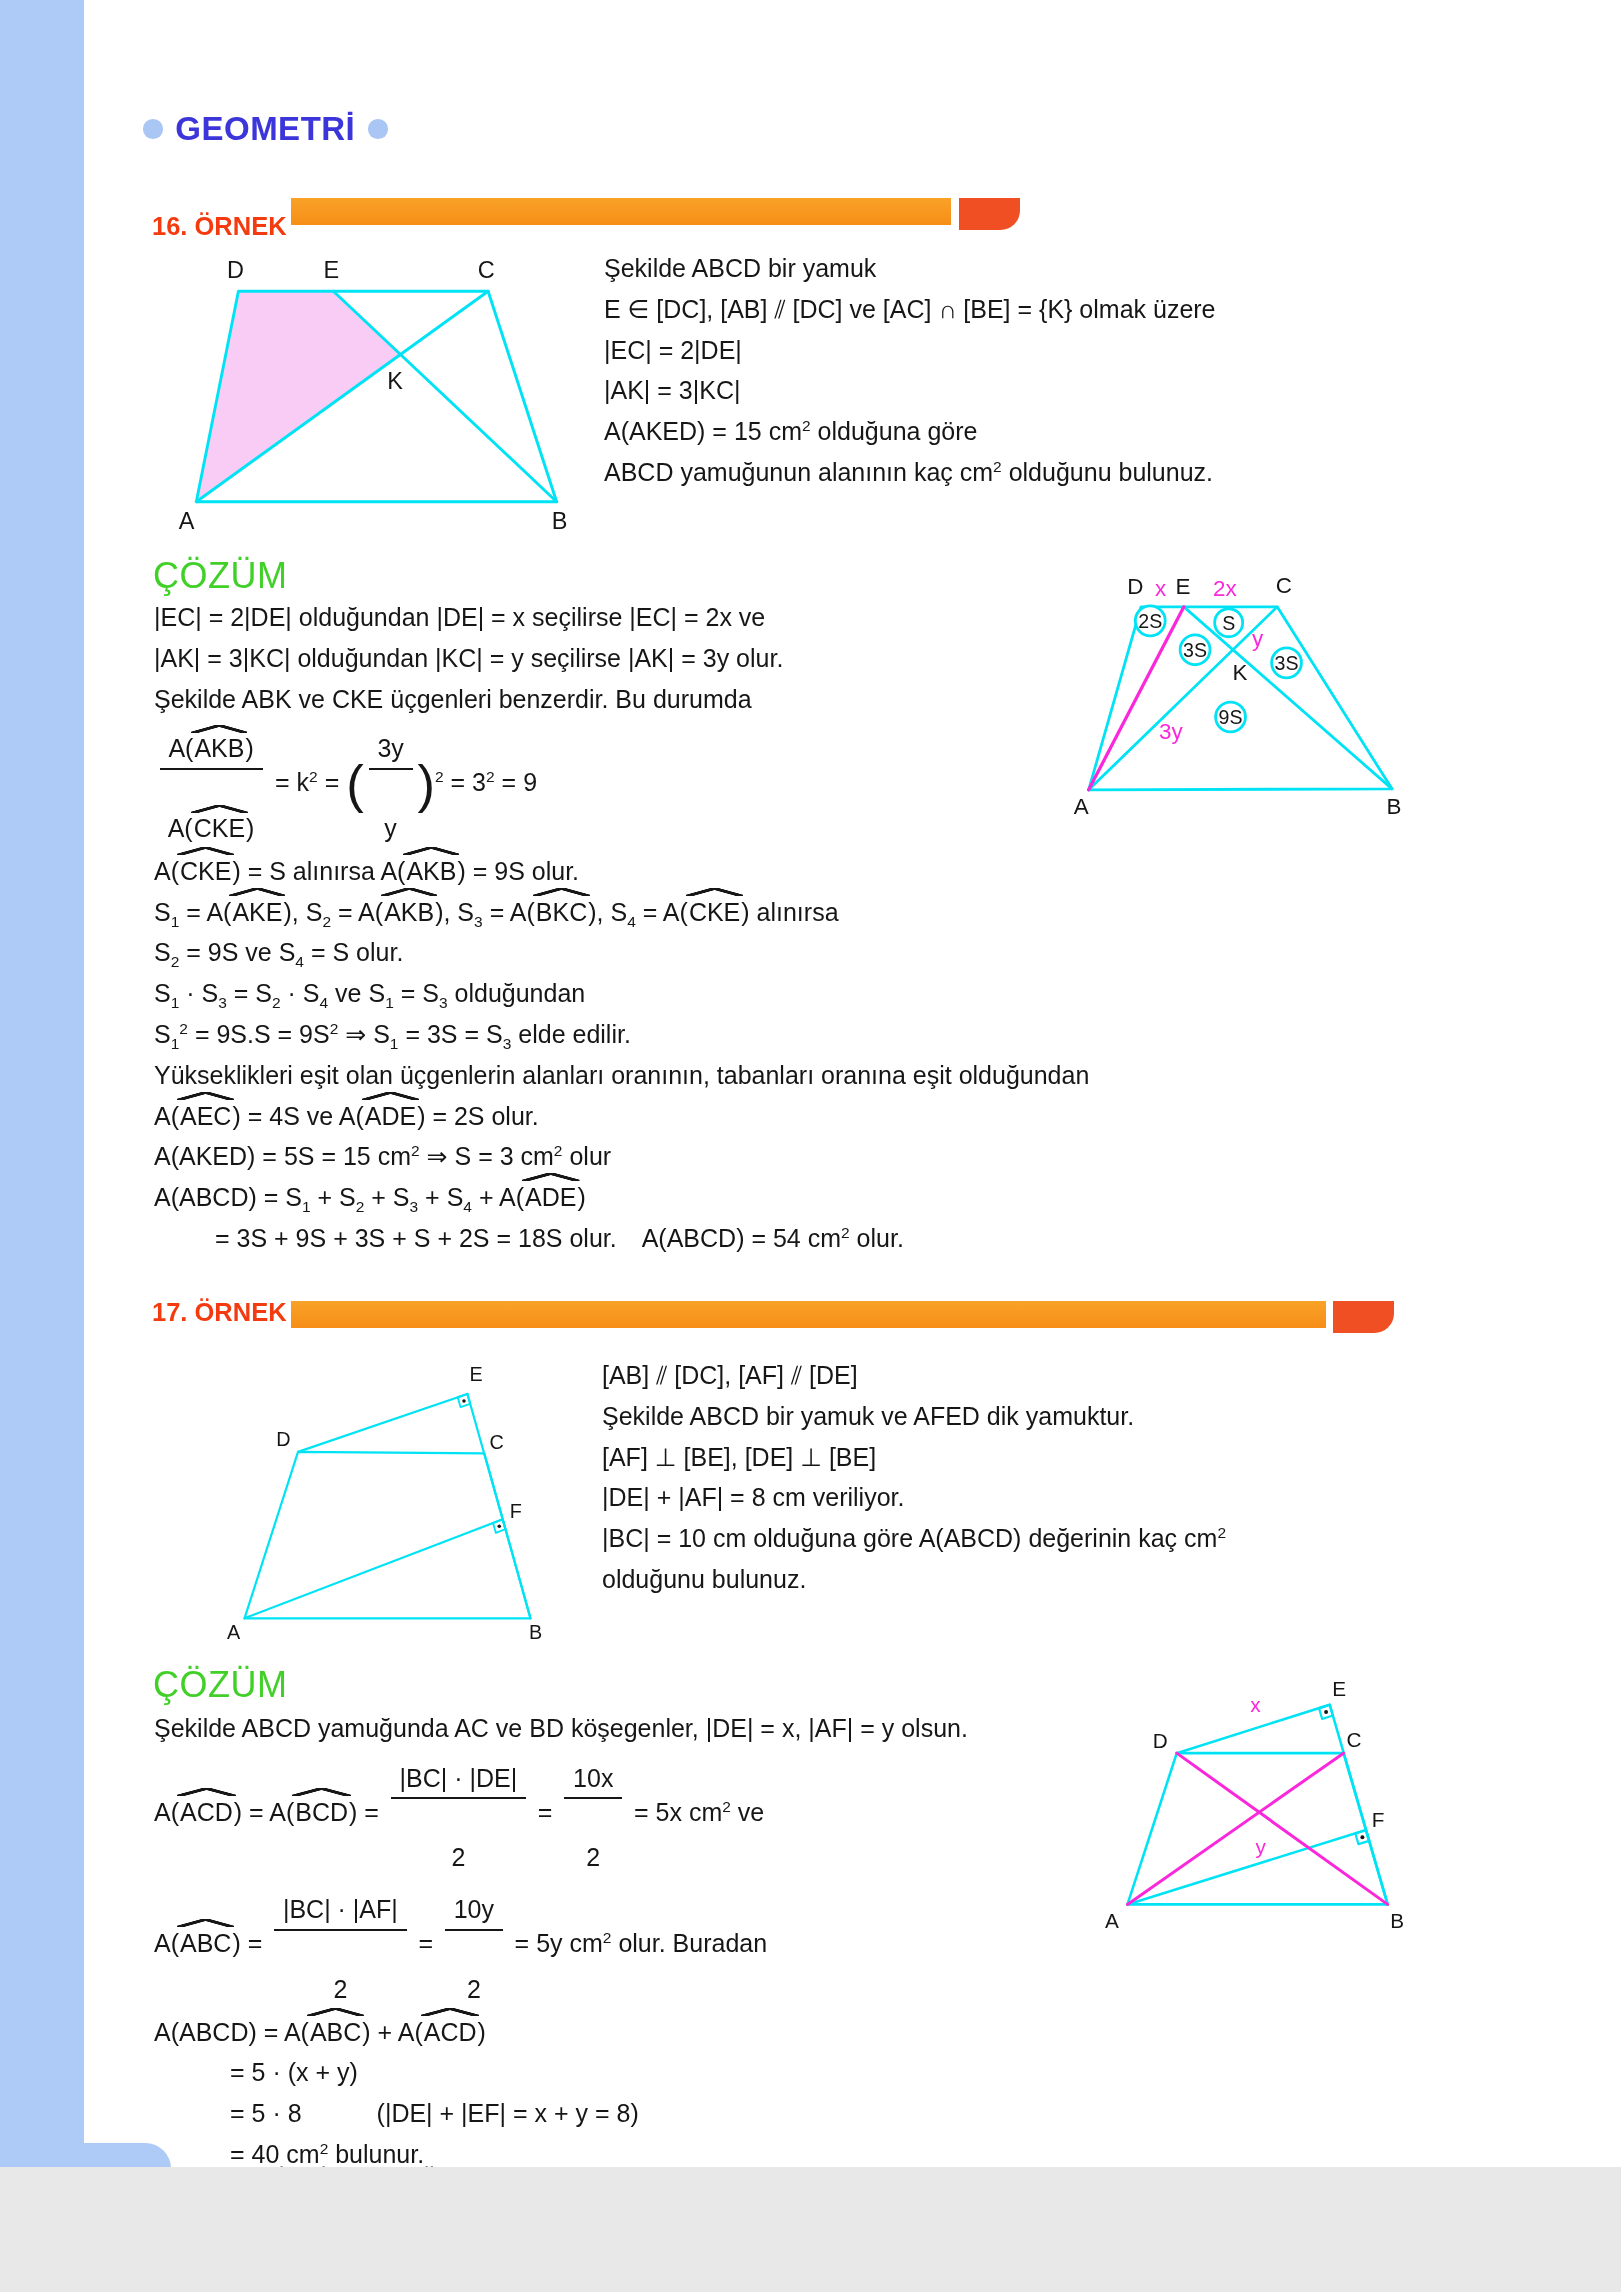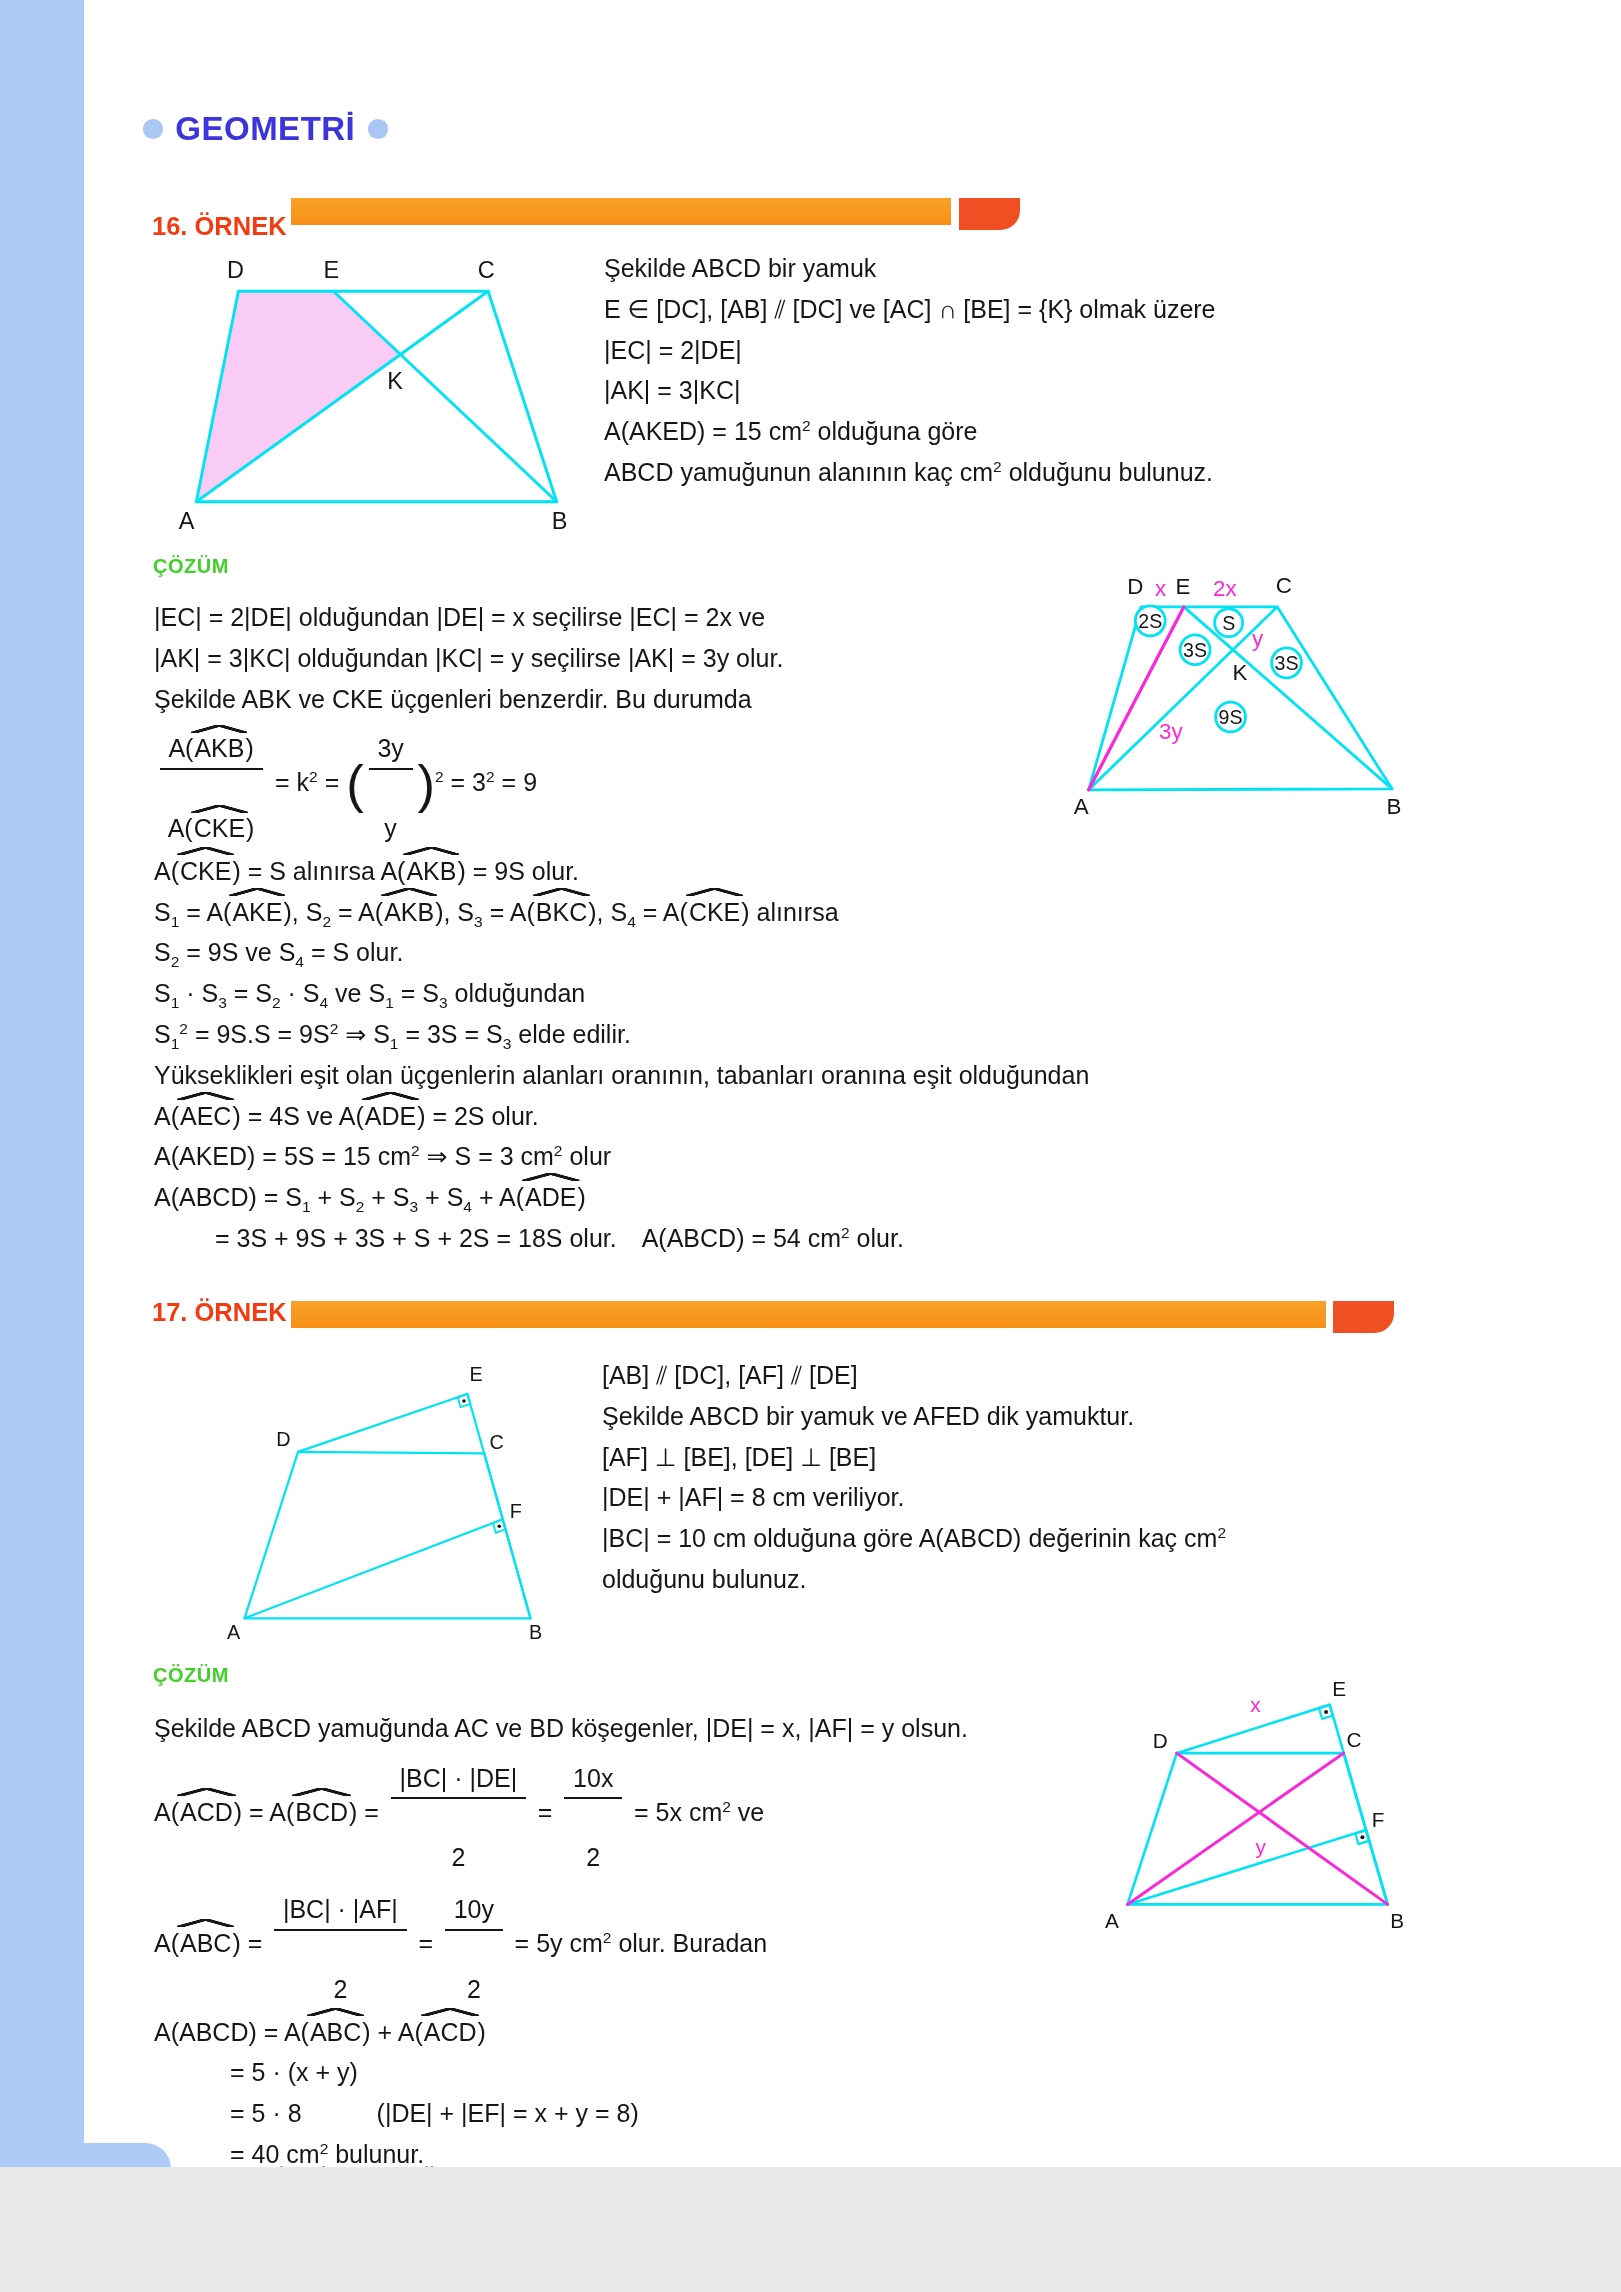--- a/index.html
+++ b/index.html
@@ -13,21 +13,21 @@
   .geo-title{font-size:33px;font-weight:bold;color:#3c35da;letter-spacing:0.5px;}
 
   
   .ex-label{position:absolute;font-size:25.5px;font-weight:bold;color:#f43b10;white-space:nowrap;}
   .ex-bar{position:absolute;height:26.5px;background:linear-gradient(#f9a228,#f68e17);}
   .ex-cap{position:absolute;height:32px;width:61px;background:#f04f23;border-radius:0 0 19.6px 0;}
 
   
   .ptext{position:absolute;font-size:25px;line-height:31px;}
   .ptext p{margin:0 0 9.8px 0;white-space:nowrap;}
-  .cozum{position:absolute;font-size:20px;font-weight:700;color:#41d028;letter-spacing:0.5px;}
+  .cozum{position:absolute;font-size:36px;font-weight:400;color:#41d028;letter-spacing:0.5px;}
   .sol{position:absolute;font-size:25px;line-height:30px;}
   .sol p{margin:0 0 10.8px 0;white-space:nowrap;}
   .indent-s{padding-left:61px;}
   .indent-m{padding-left:76px;}
 
   sup{font-size:62%;vertical-align:super;line-height:0;}
   sub{font-size:62%;vertical-align:sub;line-height:0;}
 
   
   .hat{position:relative;display:inline-block;padding:0 1px;}

